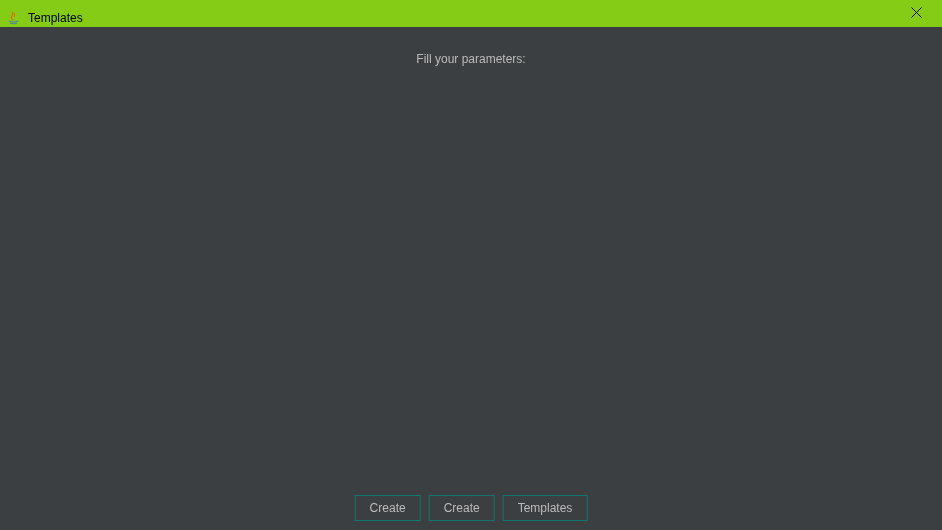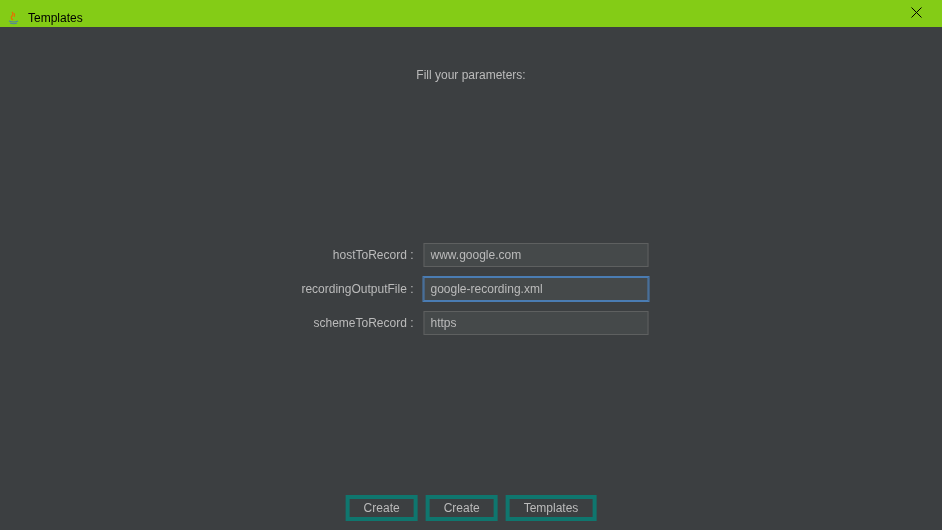--- a/index.html
+++ b/index.html
@@ -52,21 +52,21 @@
       height: 11px;
     }
     .content {
       background: #3c3f41;
       height: 503px;
       position: relative;
       color: #bbbbbb;
     }
     .prompt {
       text-align: center;
-      padding-top: 41px;
+      padding-top: 25px;
       font-size: 12px;
       color: #bbbbbb;
     }
     .form-area {
       position: absolute;
       top: 216px;
       left: 50%;
       transform: translateX(-50%);
       display: flex;
       flex-direction: column;
@@ -102,21 +102,21 @@
       bottom: 9px;
       left: 50%;
       transform: translateX(-50%);
       display: flex;
       gap: 8px;
     }
     .btn {
       min-width: 64px;
       height: 26px;
       background: #3c3f41;
-      border: 4px solid #0f766e;
+      border: 1px solid #0f766e;
       color: #bbbbbb;
       font-size: 12px;
       padding: 0 14px;
       cursor: pointer;
       display: flex;
       align-items: center;
       justify-content: center;
     }
   </style>
 </head>
@@ -138,33 +138,19 @@
     <svg viewBox="0 0 11 11">
       <line x1="0.5" y1="0.5" x2="10.5" y2="10.5" stroke="#000" stroke-width="1"></line>
       <line x1="10.5" y1="0.5" x2="0.5" y2="10.5" stroke="#000" stroke-width="1"></line>
     </svg>
   </div>
 </div>
 
 <div class="content">
   <div class="prompt">Fill your parameters:</div>
 
-  <div class="form-area">
-    <div class="form-row">
-      <div class="form-label">hostToRecord :</div>
-      <input class="form-input" type="text" value="www.google.com" style="">
-    </div>
-    <div class="form-row">
-      <div class="form-label">recordingOutputFile :</div>
-      <input class="form-input focused" type="text" value="google-recording.xml" style="">
-    </div>
-    <div class="form-row">
-      <div class="form-label">schemeToRecord :</div>
-      <input class="form-input" type="text" value="https" style="">
-    </div>
-  </div>
 
   <div class="button-row">
     <div class="btn">Create</div>
     <div class="btn">Create</div>
     <div class="btn">Templates</div>
   </div>
 </div>
 
 </body></html>

